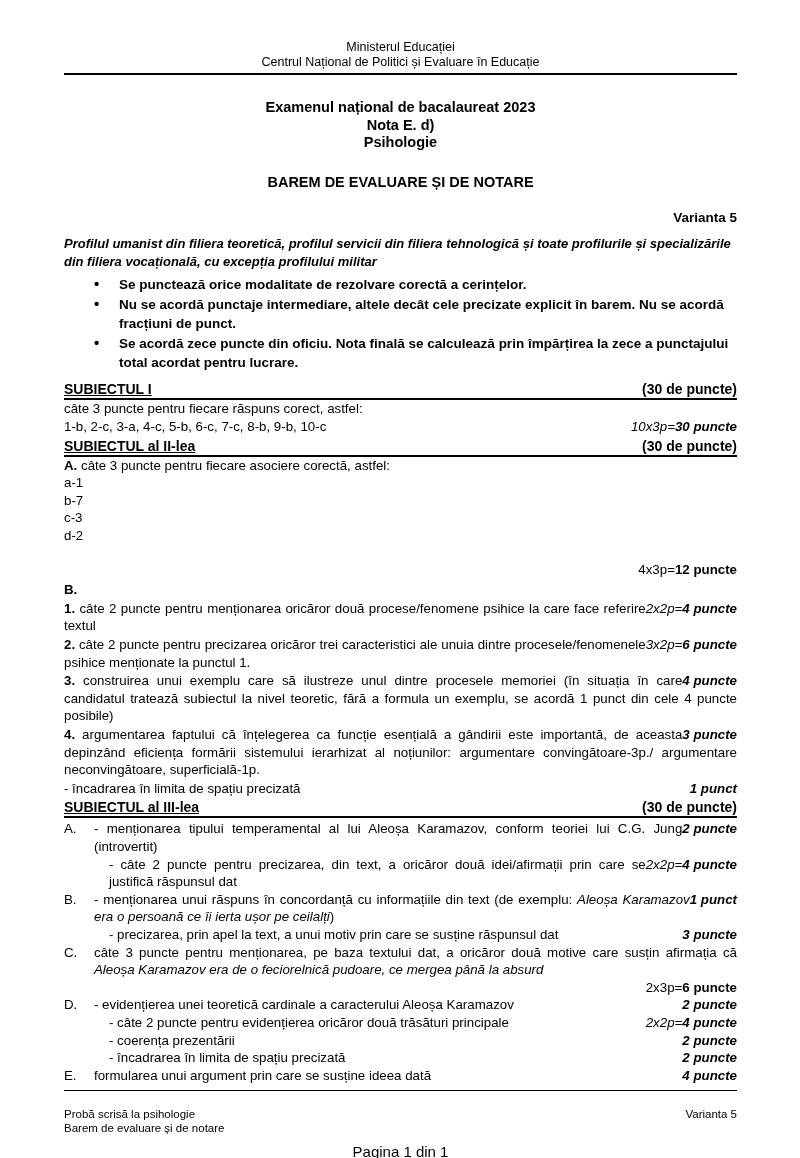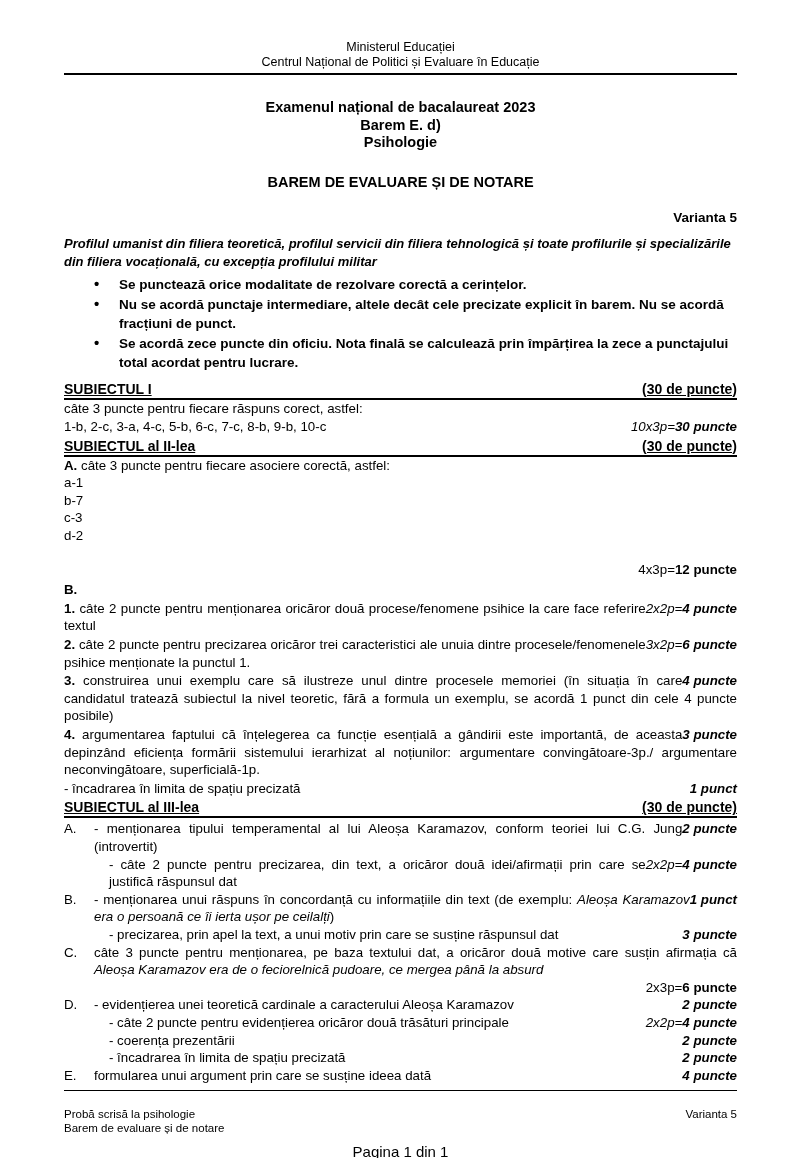--- a/index.html
+++ b/index.html
@@ -90,21 +90,21 @@
     justify-content: space-between;
     align-items: baseline;
     font-weight: bold;
     font-size: 14px;
     border-bottom: 2px solid #000;
     padding-bottom: 1px;
     margin-top: 9px;
   }
   .sec-head.tight { margin-top: 2px; }
   .sec-head .lbl { text-decoration: underline; }
-  .sec-head .pts { text-decoration: underline; }
+  .sec-head .pts { }
 
   
   .row {
     position: relative;
     font-size: 13.3px;
     line-height: 17.6px;
     margin-top: 1px;
   }
   .row.just { text-align: justify; text-align-last: left; }
   .plain { font-size: 13.3px; line-height: 17.6px; }
@@ -173,21 +173,21 @@
 <div class="page">
 
   <div>
     <div class="ministry">Ministerul Educației</div>
     <div class="ministry">Centrul Național de Politici și Evaluare în Educație</div>
   </div>
   <hr class="hrule">
 
   <div class="exam-title">
     <div>Examenul național de bacalaureat 2023</div>
-    <div>Barem E. d)</div>
+    <div>Nota E. d)</div>
     <div>Psihologie</div>
   </div>
 
   <div class="barem-title">BAREM DE EVALUARE ȘI DE NOTARE</div>
 
   <div class="varianta">Varianta 5</div>
 
   <div class="profile">Profilul umanist din filiera teoretică, profilul servicii din filiera tehnologică și toate profilurile și specializările din filiera vocațională, cu excepția profilului militar</div>
 
   <ul class="rules">

